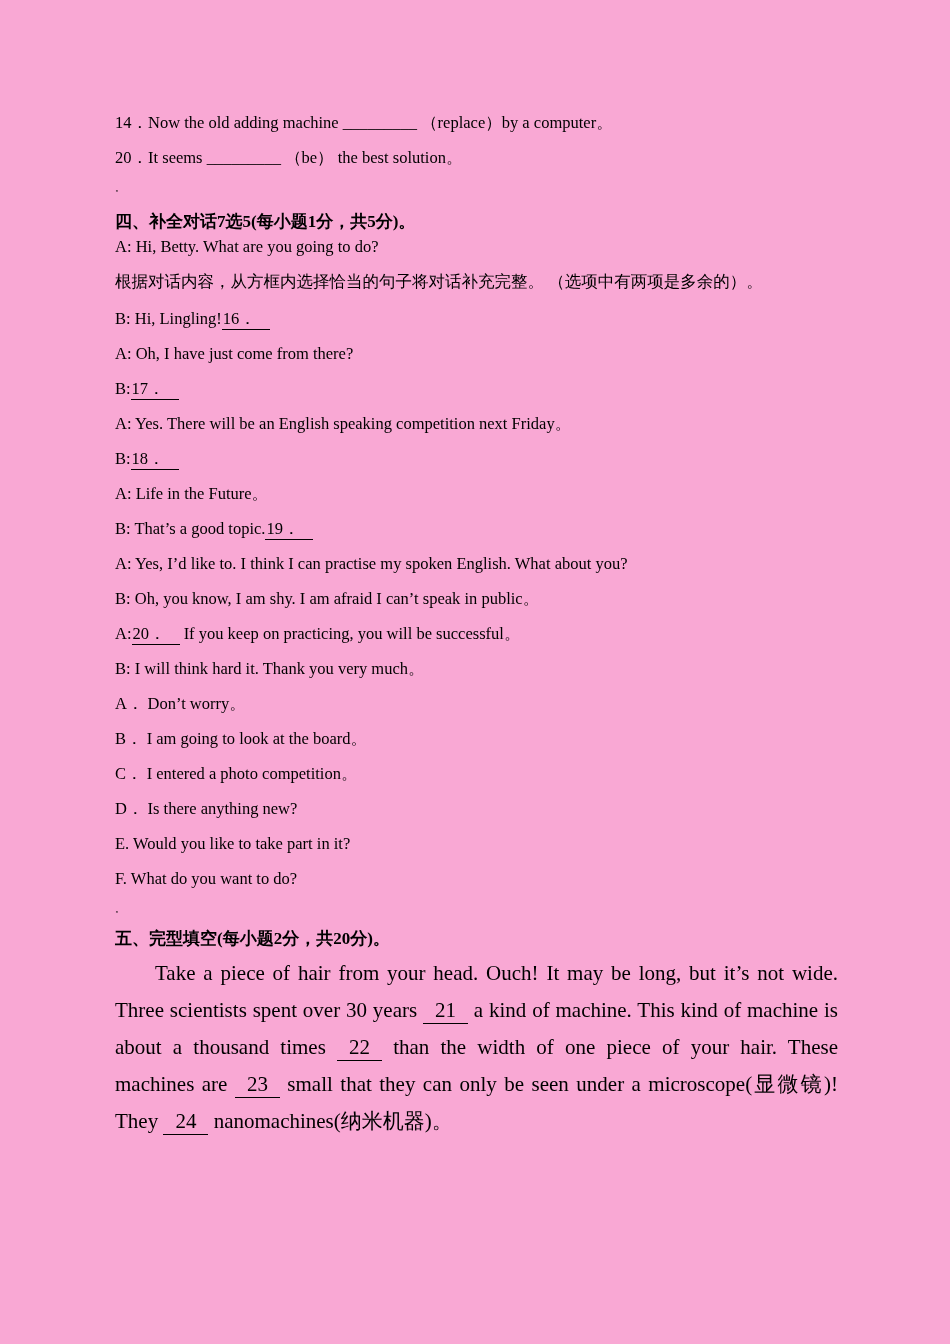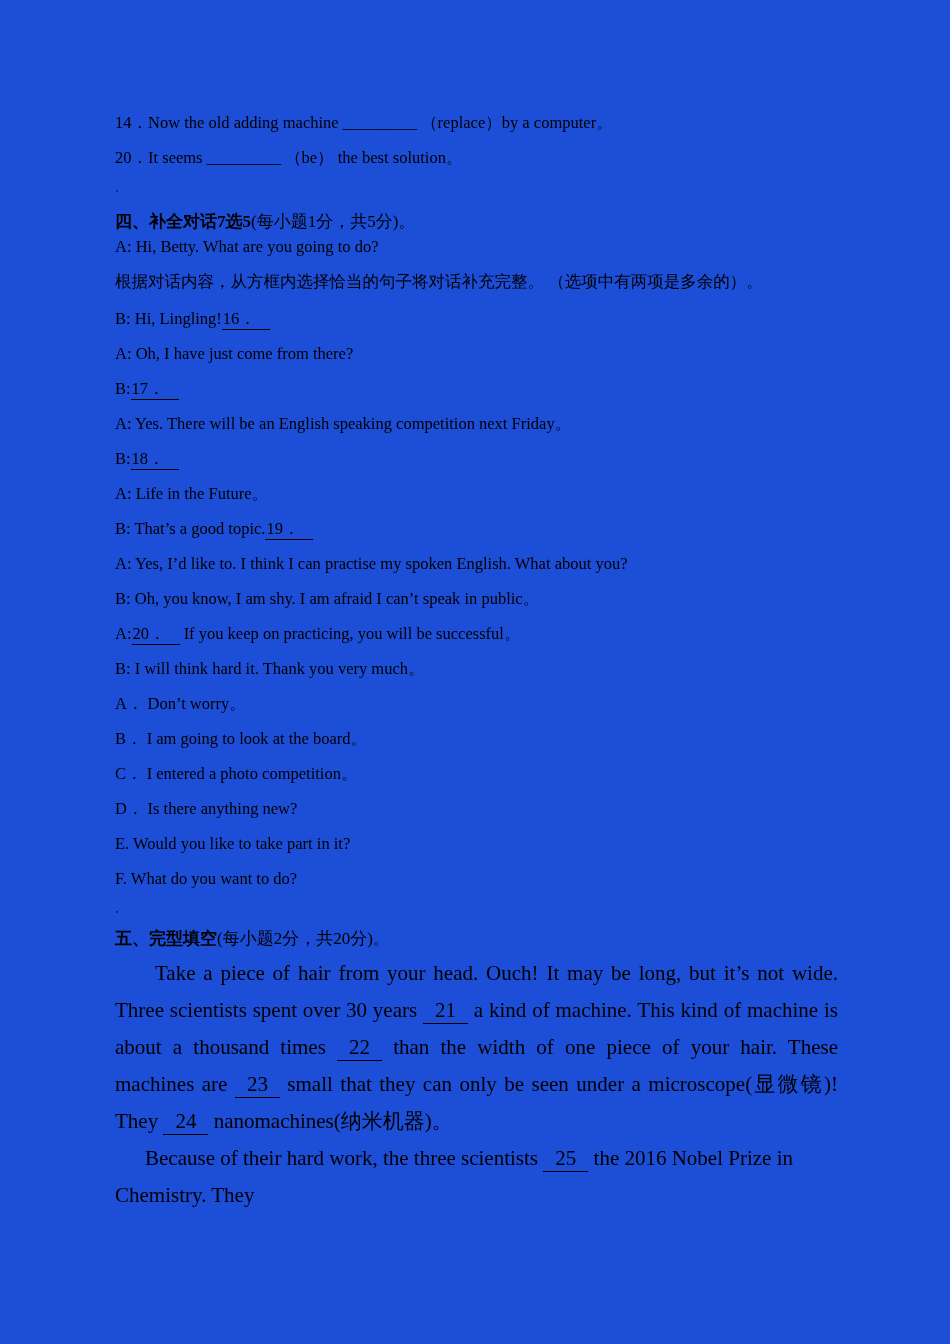--- a/index.html
+++ b/index.html
@@ -1,32 +1,32 @@
 <!DOCTYPE html>
 <html><head>
 <meta charset="utf-8">
 <style>
   html, body { margin: 0; padding: 0; background: #ffffff; }
   .page {
     position: relative;
     width: 950px;
     height: 1344px;
-    background: #1d4ed8;
+    background: #f9a8d4;
     overflow: hidden;
     font-family: "Liberation Serif", "DejaVu Serif", serif;
     color: #000000;
   }
   .content { padding: 112px 112px 0 115px; }
   p { margin: 0; }
   .line { font-size: 16.5px; line-height: 22px; margin-bottom: 13px; }
   .tiny { font-size: 9px; line-height: 12px; margin-bottom: 16px; }
   .tiny2 { margin-bottom: 12px; }
   .heading { font-size: 17px; line-height: 24px; margin-bottom: 2px; }
   .heading .hb { font-weight: bold; }
-  .heading .hn { font-weight: normal; text-align: right; }
+  .heading .hn { font-weight: bold; text-align: right; }
   .heading5 { margin-bottom: 4px; }
   .inst { margin-bottom: 15px; }
   .blank {
     border-bottom: 1px solid #000;
     padding: 0 14px 1px 1px;
   }
   .blank:empty { display: none; }
   .nblank {
     border-bottom: 1px solid #000;
     padding: 0 12px 1px 12px;
@@ -71,16 +71,15 @@
     <p class="line">C． I entered a photo competition。</p>
     <p class="line">D． Is there anything new?</p>
     <p class="line">E. Would you like to take part in it?</p>
     <p class="line">F. What do you want to do?</p>
     <p class="tiny tiny2">。</p>
 
     <p class="heading heading5"><span class="hb">五、完型填空</span><span class="hn">(每小题2分，共20分)。</span></p>
 
     <p class="para"><span>Take a piece of hair from your head. Ouch! It may be long, but it’s not wide. Three scientists spent over 30 years </span><span class="nblank">21</span><span> a kind of machine. This kind of machine is about a thousand times </span><span class="nblank">22</span><span> than the width of one piece of your hair. These machines are </span><span class="nblank">23</span><span> small that they can only be seen under a microscope(显微镜)! They </span><span class="nblank">24</span><span> nanomachines(纳米机器)。</span></p>
 
-    <p class="para para2"><span>Because of their hard work, the three scientists </span><span class="nblank">25</span><span> the 2016 Nobel Prize in Chemistry. They</span></p>
 
   </div>
 </div>
 
 </body></html>

